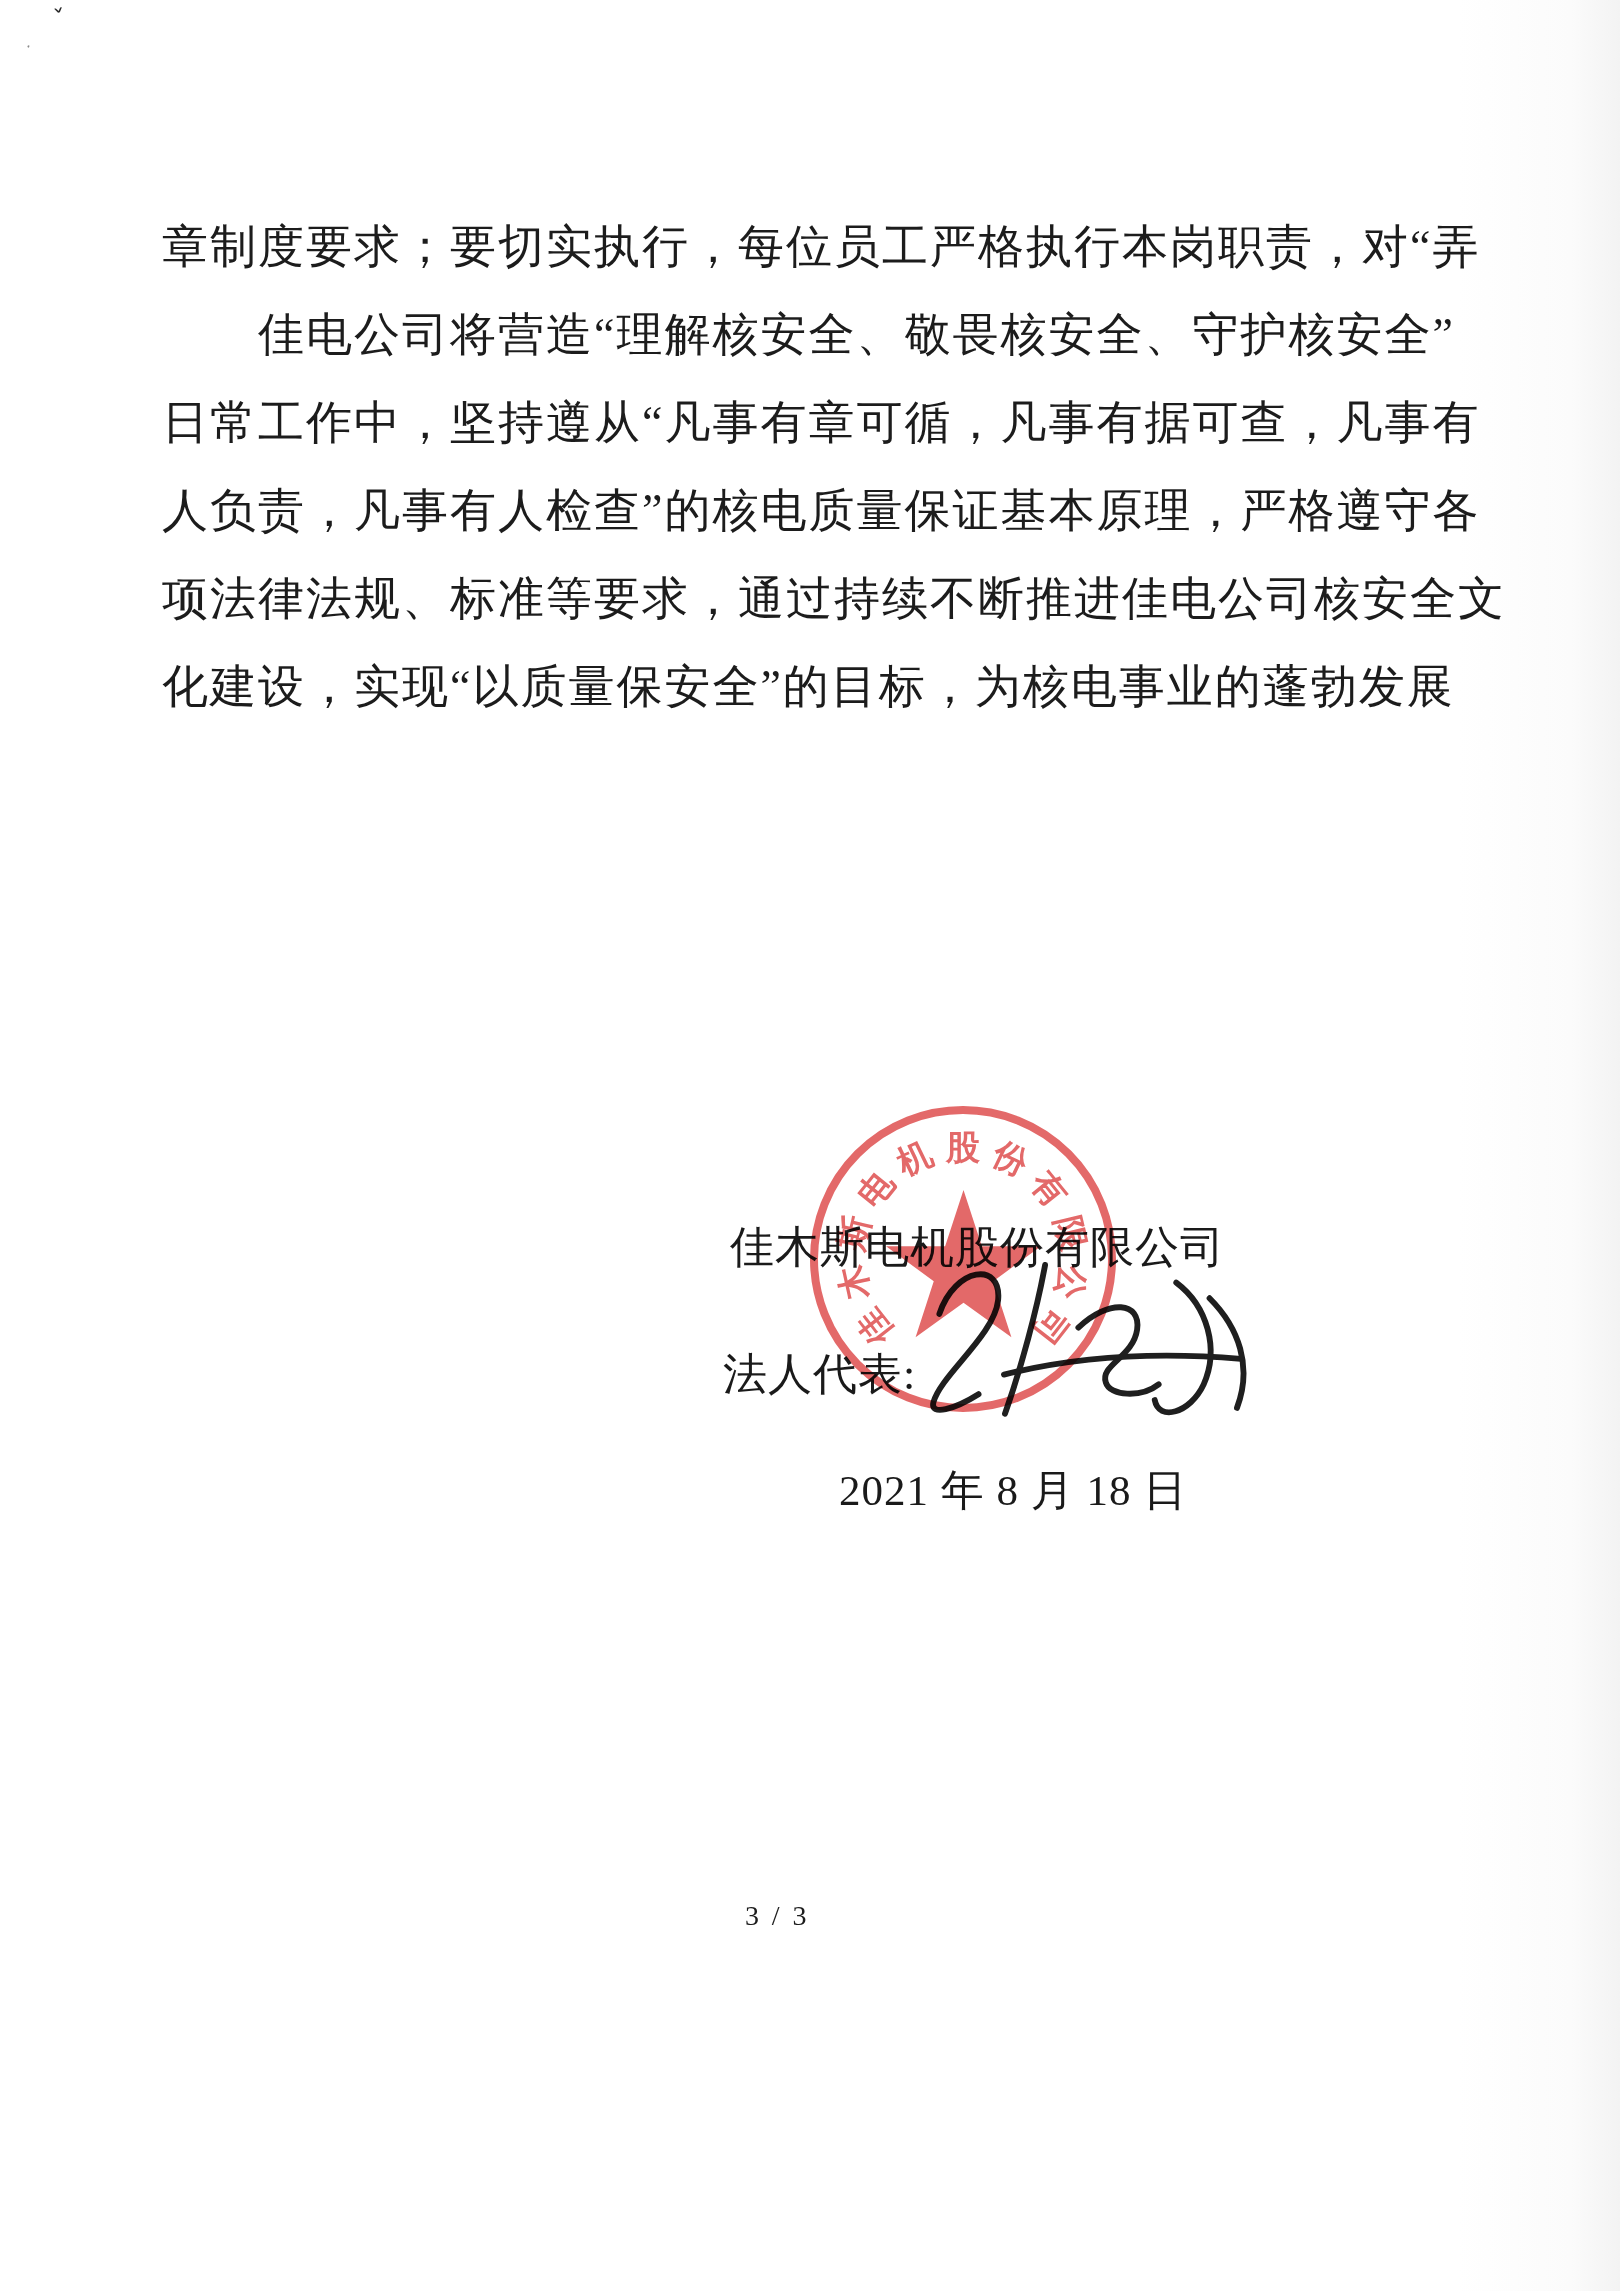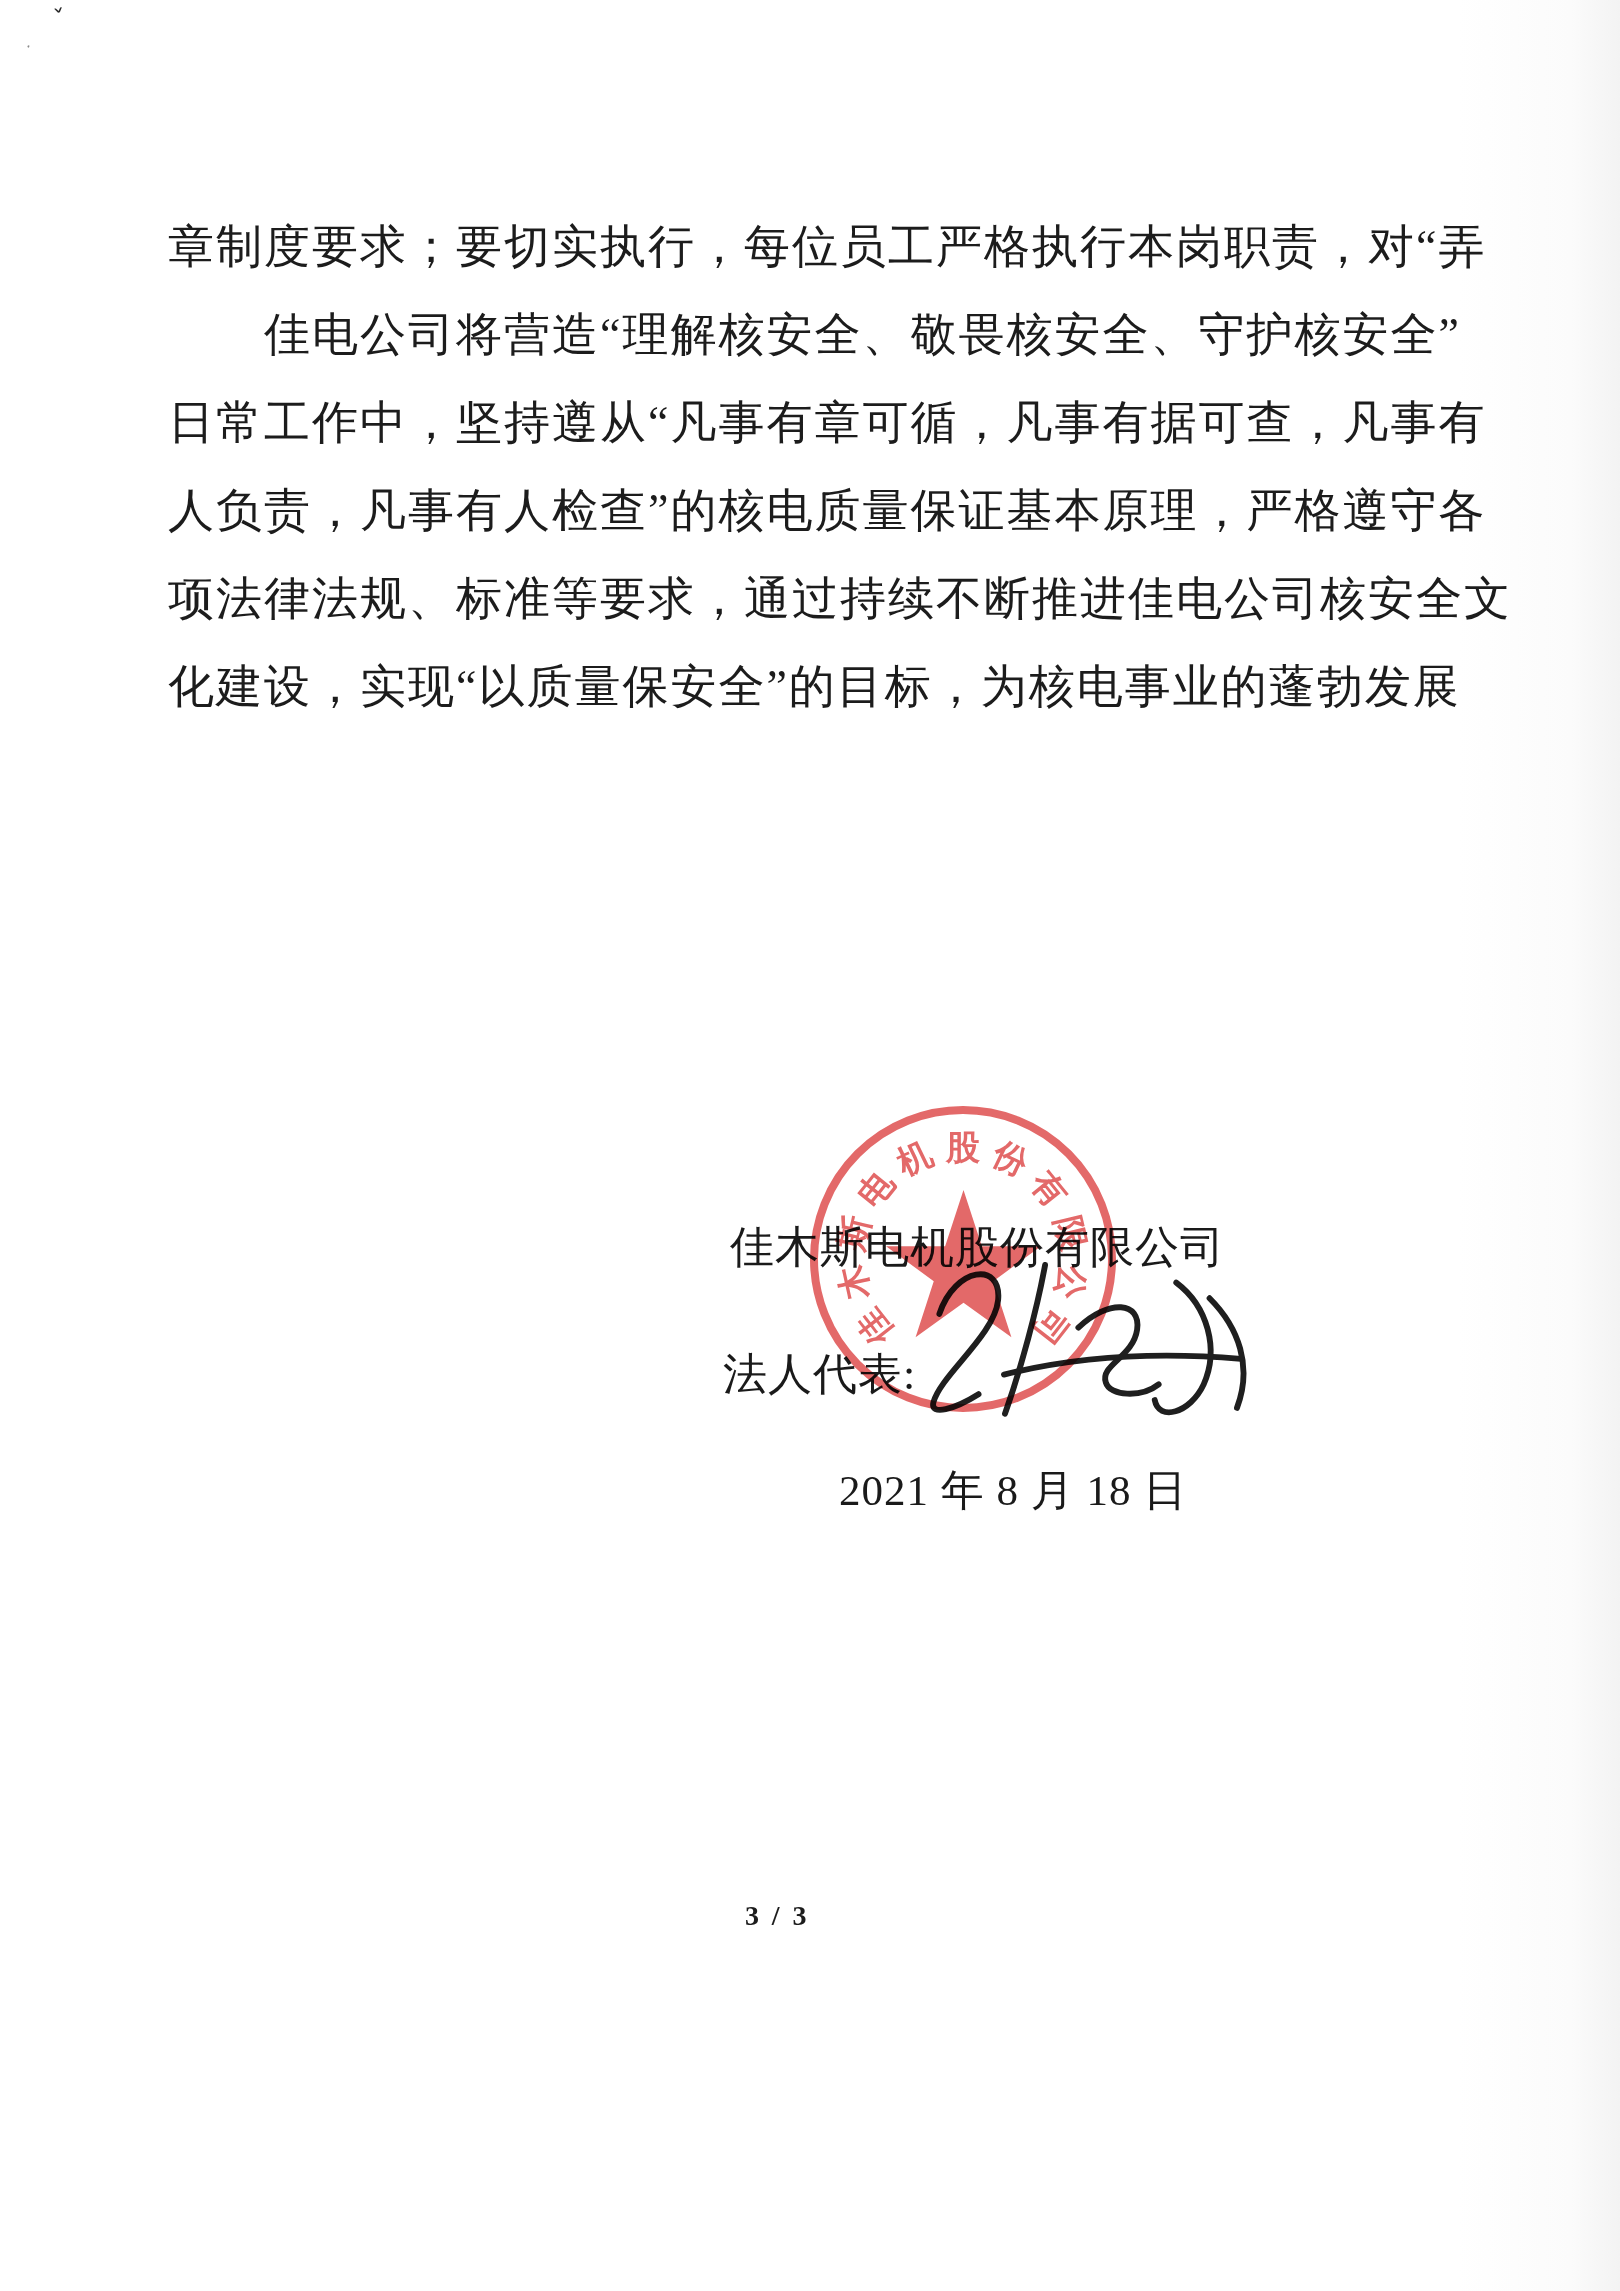--- a/index.html
+++ b/index.html
@@ -20,21 +20,21 @@
     font-size:25.5px;color:#2a2a2a;transform:rotate(-12deg);
     font-family:"DejaVu Sans",sans-serif;
   }
   .artifact2{
     position:absolute;left:25.5px;top:37px;
     font-size:15.7px;color:#8a8a8a;transform:rotate(20deg);
     font-family:"DejaVu Sans",sans-serif;
   }
   
   .body-text{
-    position:absolute;left:168px;top:203px;width:1318px;
+    position:absolute;left:162px;top:203px;width:1318px;
   }
   .body-line{
     height:88px;line-height:88px;
     font-size:46px;letter-spacing:2px;
     white-space:nowrap;
     color:#1c1c1c;
   }
   
   .company-name{
     position:absolute;left:730px;top:1218px;
@@ -82,21 +82,21 @@
     width:372px;height:196px;z-index:5;
     mix-blend-mode:multiply;
   }
   .signature path{
     fill:none;stroke:#1f1f1f;stroke-width:6;
     stroke-linecap:round;stroke-linejoin:round;
   }
   
   .footer-page{
     position:absolute;left:745px;top:1900px;
-    font-size:28px;font-weight:bold;letter-spacing:2.9px;
+    font-size:28px;font-weight:normal;letter-spacing:2.9px;
     color:#1c1c1c;
   }
 </style>
 </head>
 <body>
 
 <div class="page">
 
   <span class="artifact1">ˇ</span>
   <span class="artifact2">·</span>

